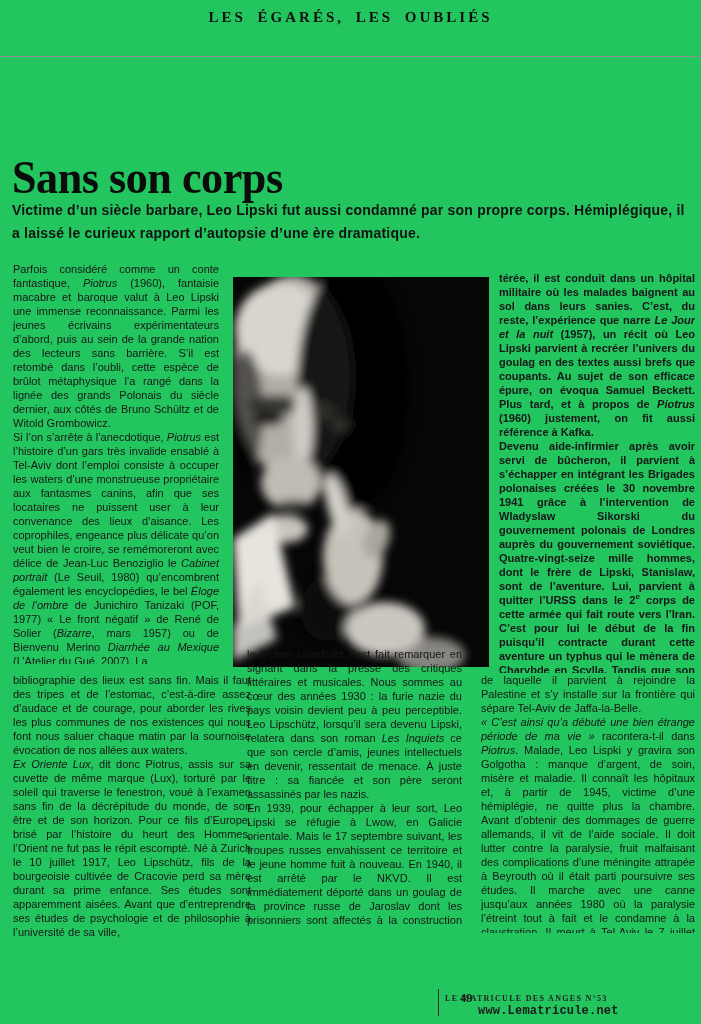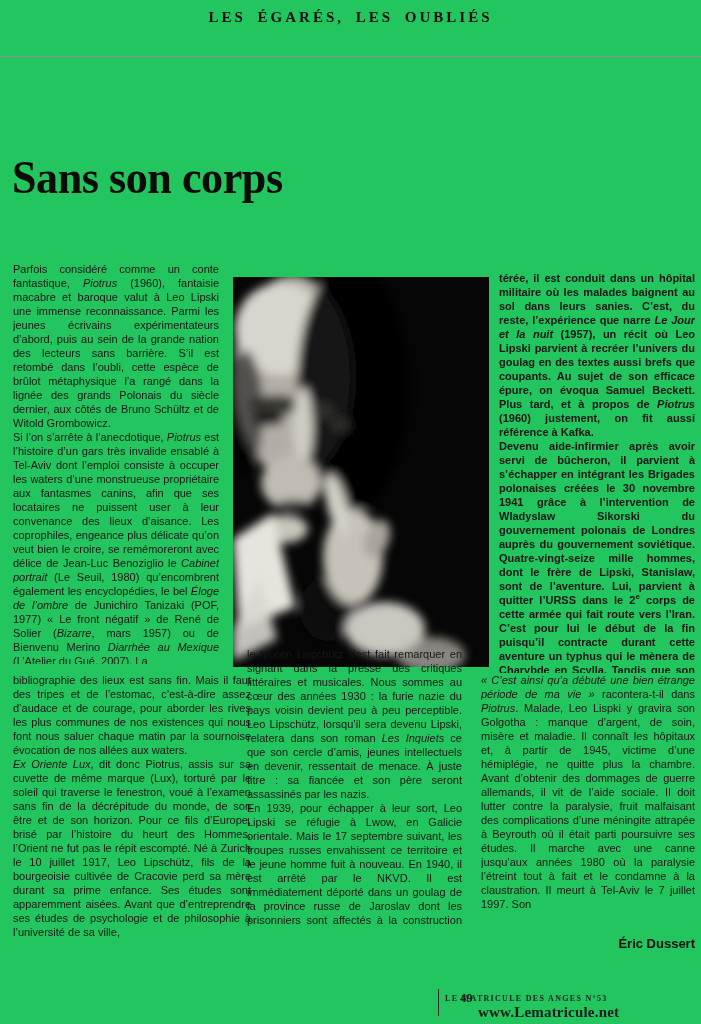--- a/index.html
+++ b/index.html
@@ -50,34 +50,35 @@
     font-family:"Liberation Serif",serif;font-weight:bold;font-size:12.5px;color:#1b1b1b;margin-left:40px;
   }
   .footbar{position:absolute;left:438px;top:989px;width:1px;height:27px;background:#2a2a2a;}
   .magname{
     position:absolute;left:445px;top:994px;
     font-family:"Liberation Serif",serif;font-weight:bold;font-size:8px;
     letter-spacing:1.3px;color:#232323;
   }
   .website{
     position:absolute;left:478px;top:1004px;
-    font-family:Liberation Serif, serif;font-weight:bold;font-size:15px;
+    font-family:Liberation Mono, monospace;font-weight:bold;font-size:12px;
     letter-spacing:0.2px;color:#1b1b1b;
   }
 </style>
 </head>
 <body>
 
 <div class="page">
 
   <div class="rubric">LES ÉGARÉS, LES OUBLIÉS</div>
   <div class="headrule"></div>
 
   <h1 class="title">Sans son corps</h1>
 
+  <div class="lede">Victime d’un siècle barbare, Leo Lipski fut aussi condamné par son propre corps. Hémiplégique, il a laissé le curieux rapport d’autopsie d’une ère dramatique.</div>
 
   <div class="colblock" id="col1n">
       <p class="para"><span>Parfois considéré comme un conte fantastique, </span><span class="it">Piotrus</span><span> (1960), fantaisie macabre et baroque valut à Leo Lipski une immense reconnaissance. Parmi les jeunes écrivains expérimentateurs d’abord, puis au sein de la grande nation des lecteurs sans barrière. S’il est retombé dans l’oubli, cette espèce de brûlot métaphysique l’a rangé dans la lignée des grands Polonais du siècle dernier, aux côtés de Bruno Schültz et de Witold Grombowicz.</span></p>
       <p class="para"><span>Si l’on s’arrête à l’anecdotique, </span><span class="it">Piotrus</span><span> est l’histoire d’un gars très invalide ensablé à Tel-Aviv dont l’emploi consiste à occuper les waters d’une monstrueuse propriétaire aux fantasmes canins, afin que ses locataires ne puissent user à leur convenance des lieux d’aisance. Les coprophiles, engeance plus délicate qu’on veut bien le croire, se remémoreront avec délice de Jean-Luc Benoziglio le </span><span class="it">Cabinet portrait</span><span> (Le Seuil, 1980) qu’encombrent également les encyclopédies, le bel </span><span class="it">Éloge de l’ombre</span><span> de Junichiro Tanizaki (POF, 1977) « Le front négatif » de René de Solier (</span><span class="it">Bizarre</span><span>, mars 1957) ou de Bienvenu Merino </span><span class="it">Diarrhée au Mexique</span><span> (L’Atelier du Gué, 2007). La</span></p>
     </div>
   <div class="colblock" id="col1w">
       <p class="para"><span>bibliographie des lieux est sans fin. Mais il faut des tripes et de l’estomac, c’est-à-dire assez d’audace et de courage, pour aborder les rives les plus communes de nos existences qui nous font nous saluer chaque matin par la sournoise évocation de nos allées aux waters.</span></p>
       <p class="para"><span class="it">Ex Oriente Lux</span><span>, dit donc Piotrus, assis sur sa cuvette de même marque (Lux), torturé par le soleil qui traverse le fenestron, voué à l’examen sans fin de la décrépitude du monde, de son être et de son horizon. Pour ce fils d’Europe, brisé par l’histoire du heurt des Hommes, l’Orient ne fut pas le répit escompté. Né à Zurich le 10 juillet 1917, Leo Lipschütz, fils de la bourgeoisie cultivée de Cracovie perd sa mère durant sa prime enfance. Ses études sont apparemment aisées. Avant que d’entreprendre ses études de psychologie et de philosophie à l’université de sa ville,</span></p>
     </div>
 
@@ -117,23 +118,23 @@
   <div class="colblock" id="col2">
       <p class="para"><span>le lycéen Lispchütz s’est fait remarquer en signant dans la presse des critiques littéraires et musicales. Nous sommes au cœur des années 1930 : la furie nazie du pays voisin devient peu à peu perceptible. Leo Lipschütz, lorsqu’il sera devenu Lipski, relatera dans son roman </span><span class="it">Les Inquiets</span><span> ce que son cercle d’amis, jeunes intellectuels en devenir, ressentait de menace. À juste titre : sa fiancée et son père seront assassinés par les nazis.</span></p>
       <p class="para"><span>En 1939, pour échapper à leur sort, Leo Lipski se réfugie à Lwow, en Galicie orientale. Mais le 17 septembre suivant, les troupes russes envahissent ce territoire et le jeune homme fuit à nouveau. En 1940, il est arrêté par le NKVD. Il est immédiatement déporté dans un goulag de la province russe de Jaroslav dont les prisonniers sont affectés à la construction du canal Volga-Don. L’épreuve est terrible au point que, santé al-</span></p>
     </div>
 
   <div class="colblock" id="col3n">
       <p class="para"><span>térée, il est conduit dans un hôpital militaire où les malades baignent au sol dans leurs sanies. C’est, du reste, l’expérience que narre </span><span class="it">Le Jour et la nuit</span><span> (1957), un récit où Leo Lipski parvient à recréer l’univers du goulag en des textes aussi brefs que coupants. Au sujet de son efficace épure, on évoqua Samuel Beckett. Plus tard, et à propos de </span><span class="it">Piotrus</span><span> (1960) justement, on fit aussi référence à Kafka.</span></p>
       <p class="para"><span>Devenu aide-infirmier après avoir servi de bûcheron, il parvient à s’échapper en intégrant les Brigades polonaises créées le 30 novembre 1941 grâce à l’intervention de Wladyslaw Sikorski du gouvernement polonais de Londres auprès du gouvernement soviétique. Quatre-vingt-seize mille hommes, dont le frère de Lipski, Stanislaw, sont de l’aventure. Lui, parvient à quitter l’URSS dans le 2</span><sup>e</sup><span> corps de cette armée qui fait route vers l’Iran. C’est pour lui le début de la fin puisqu’il contracte durant cette aventure un typhus qui le mènera de Charybde en Scylla. Tandis que son frère tombe en 1944 à Monte Cassino, il participe pour sa part à une longue dérive soldatesque à travers l’Asie mineure au terme</span></p>
     </div>
   <div class="colblock" id="col3w">
+      <p class="para"><span>de laquelle il parvient à rejoindre la Palestine et s’y installe sur la frontière qui sépare Tel-Aviv de Jaffa-la-Belle.</span></p>
       <p class="para"><span class="it">« C’est ainsi qu’a débuté une bien étrange période de ma vie »</span><span> racontera-t-il dans </span><span class="it">Piotrus</span><span>. Malade, Leo Lispki y gravira son Golgotha : manque d’argent, de soin, misère et maladie. Il connaît les hôpitaux et, à partir de 1945, victime d’une hémiplégie, ne quitte plus la chambre. Avant d’obtenir des dommages de guerre allemands, il vit de l’aide sociale. Il doit lutter contre la paralysie, fruit malfaisant des complications d’une méningite attrapée à Beyrouth où il était parti poursuivre ses études. Il marche avec une canne jusqu’aux années 1980 où la paralysie l’étreint tout à fait et le condamne à la claustration. Il meurt à Tel-Aviv le 7 juillet 1997. Son </span></p>
     </div>
 
-  <div class="byline">Éric Dussert</div>
 
   <div class="pagenum">49</div>
   <div class="footbar"></div>
   <div class="magname">LE MATRICULE DES ANGES N°53</div>
   <div class="website">www.Lematricule.net</div>
 
 </div>
 
 </body></html>

